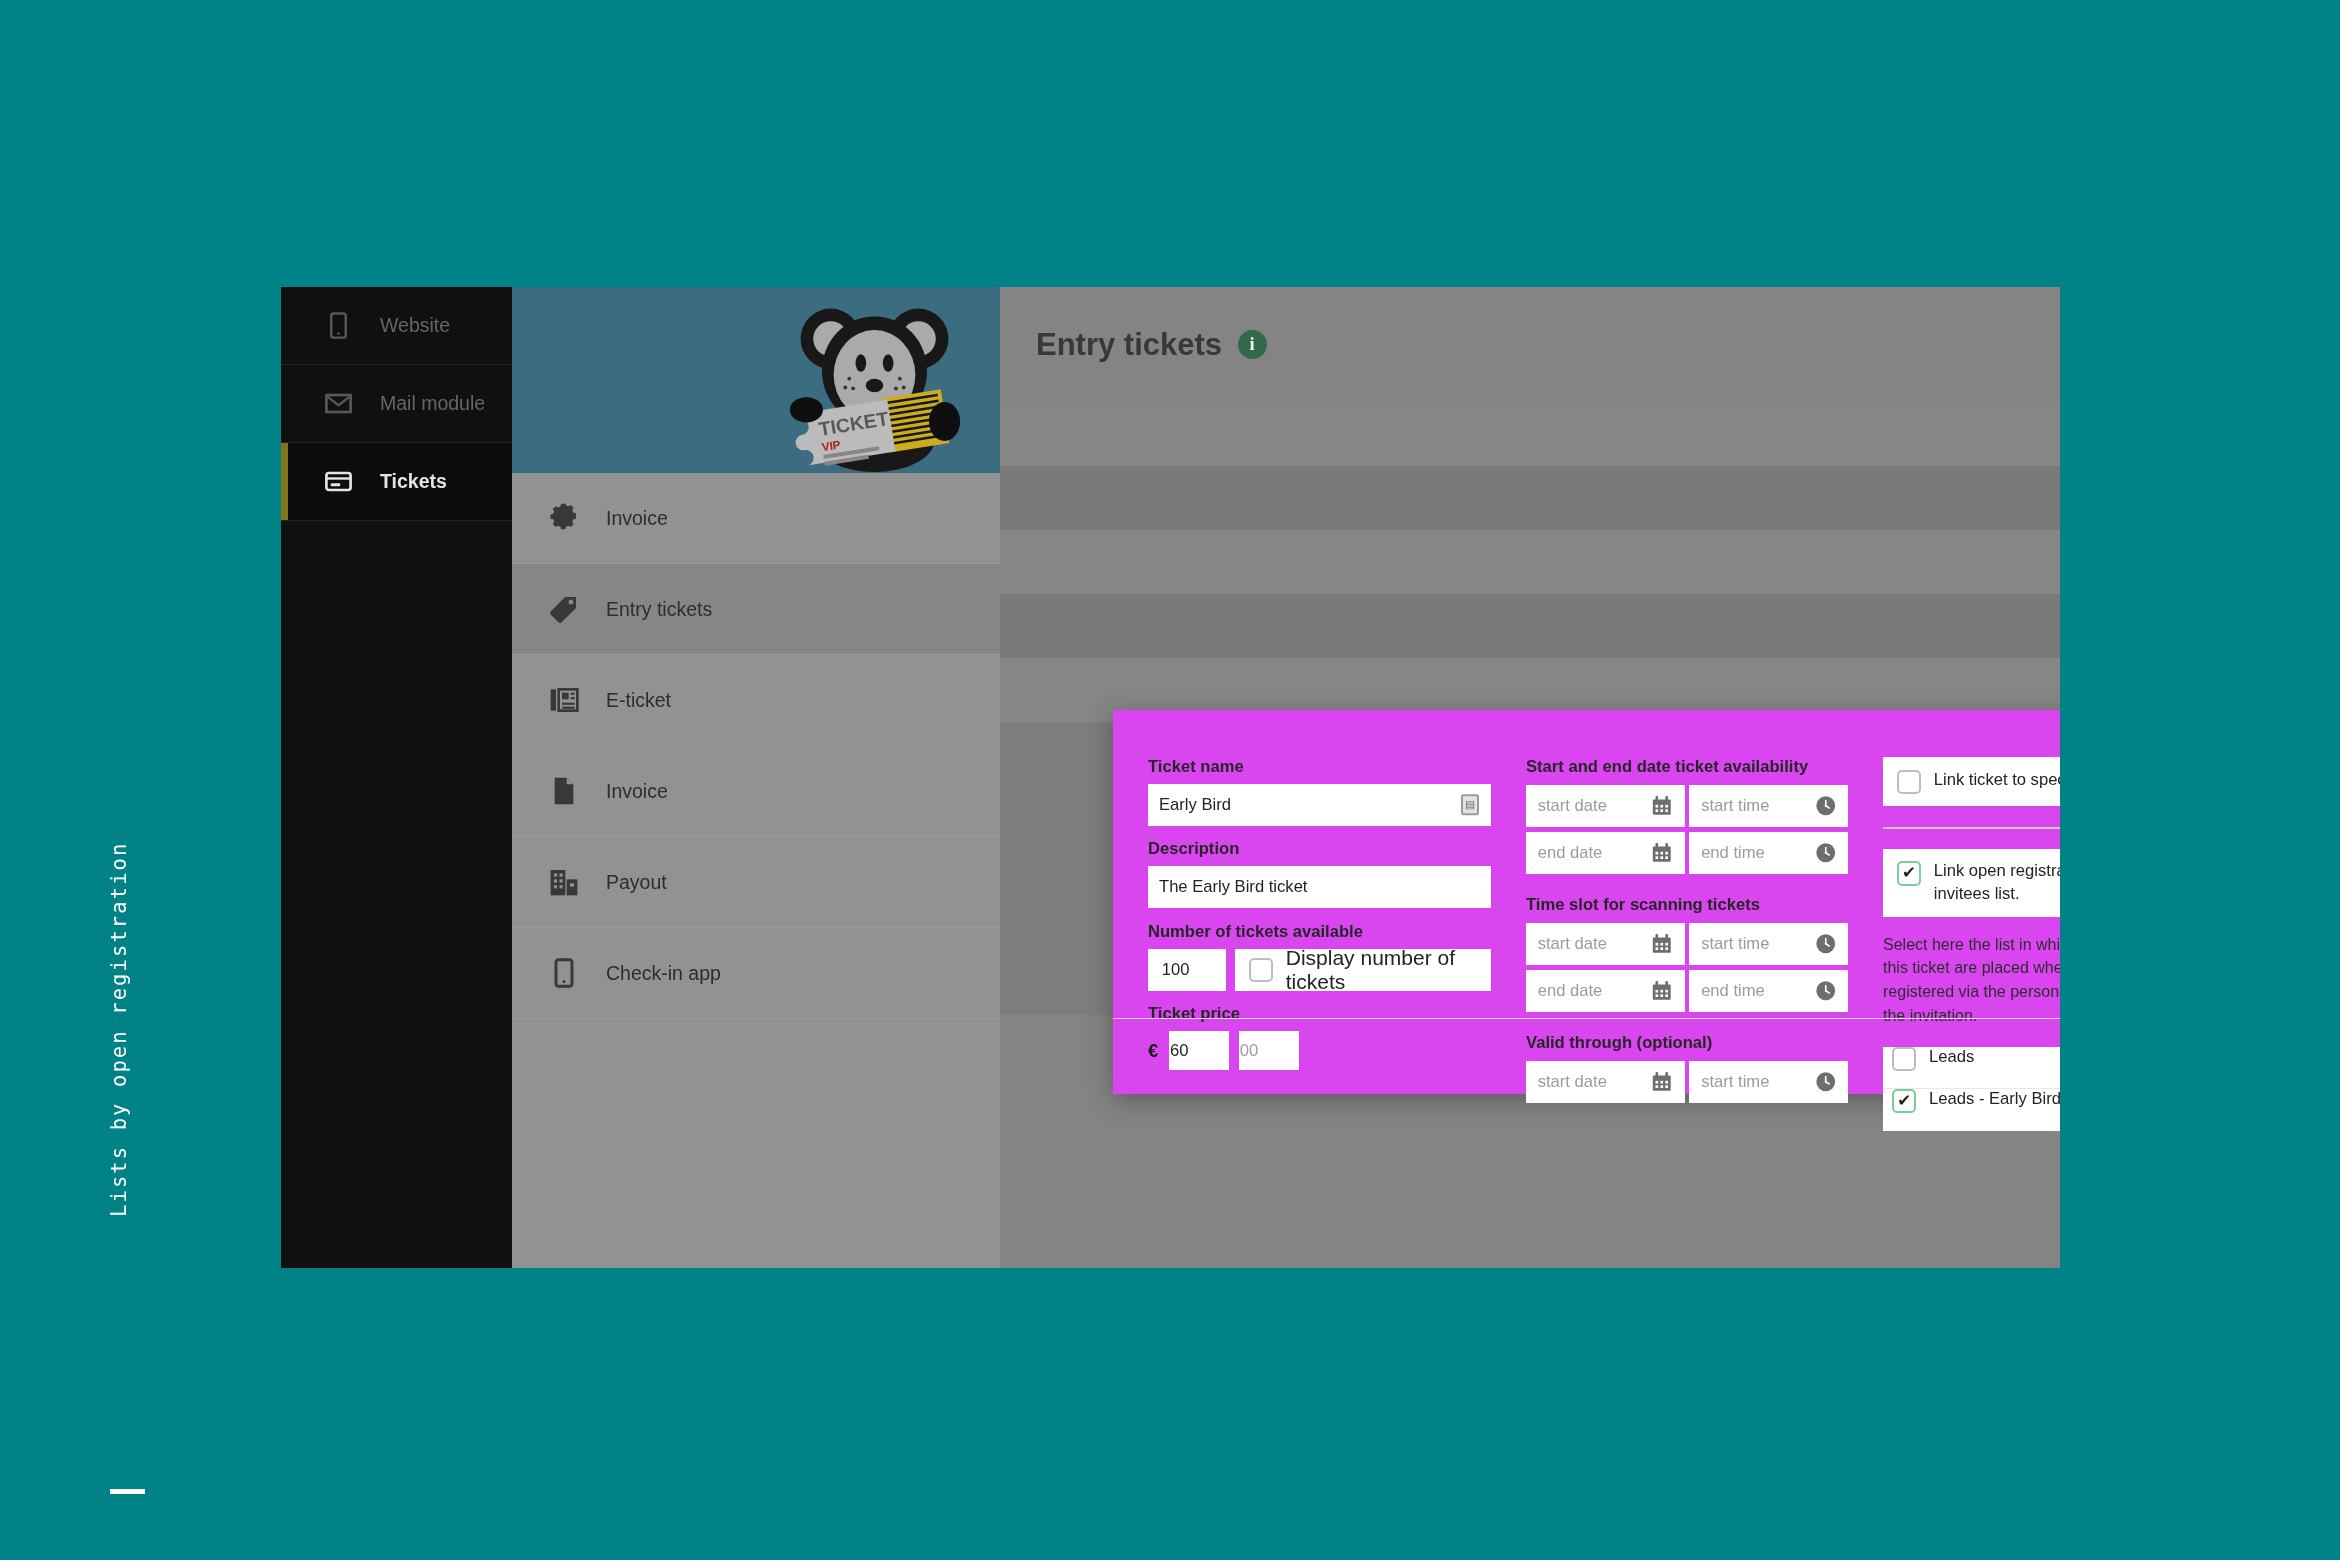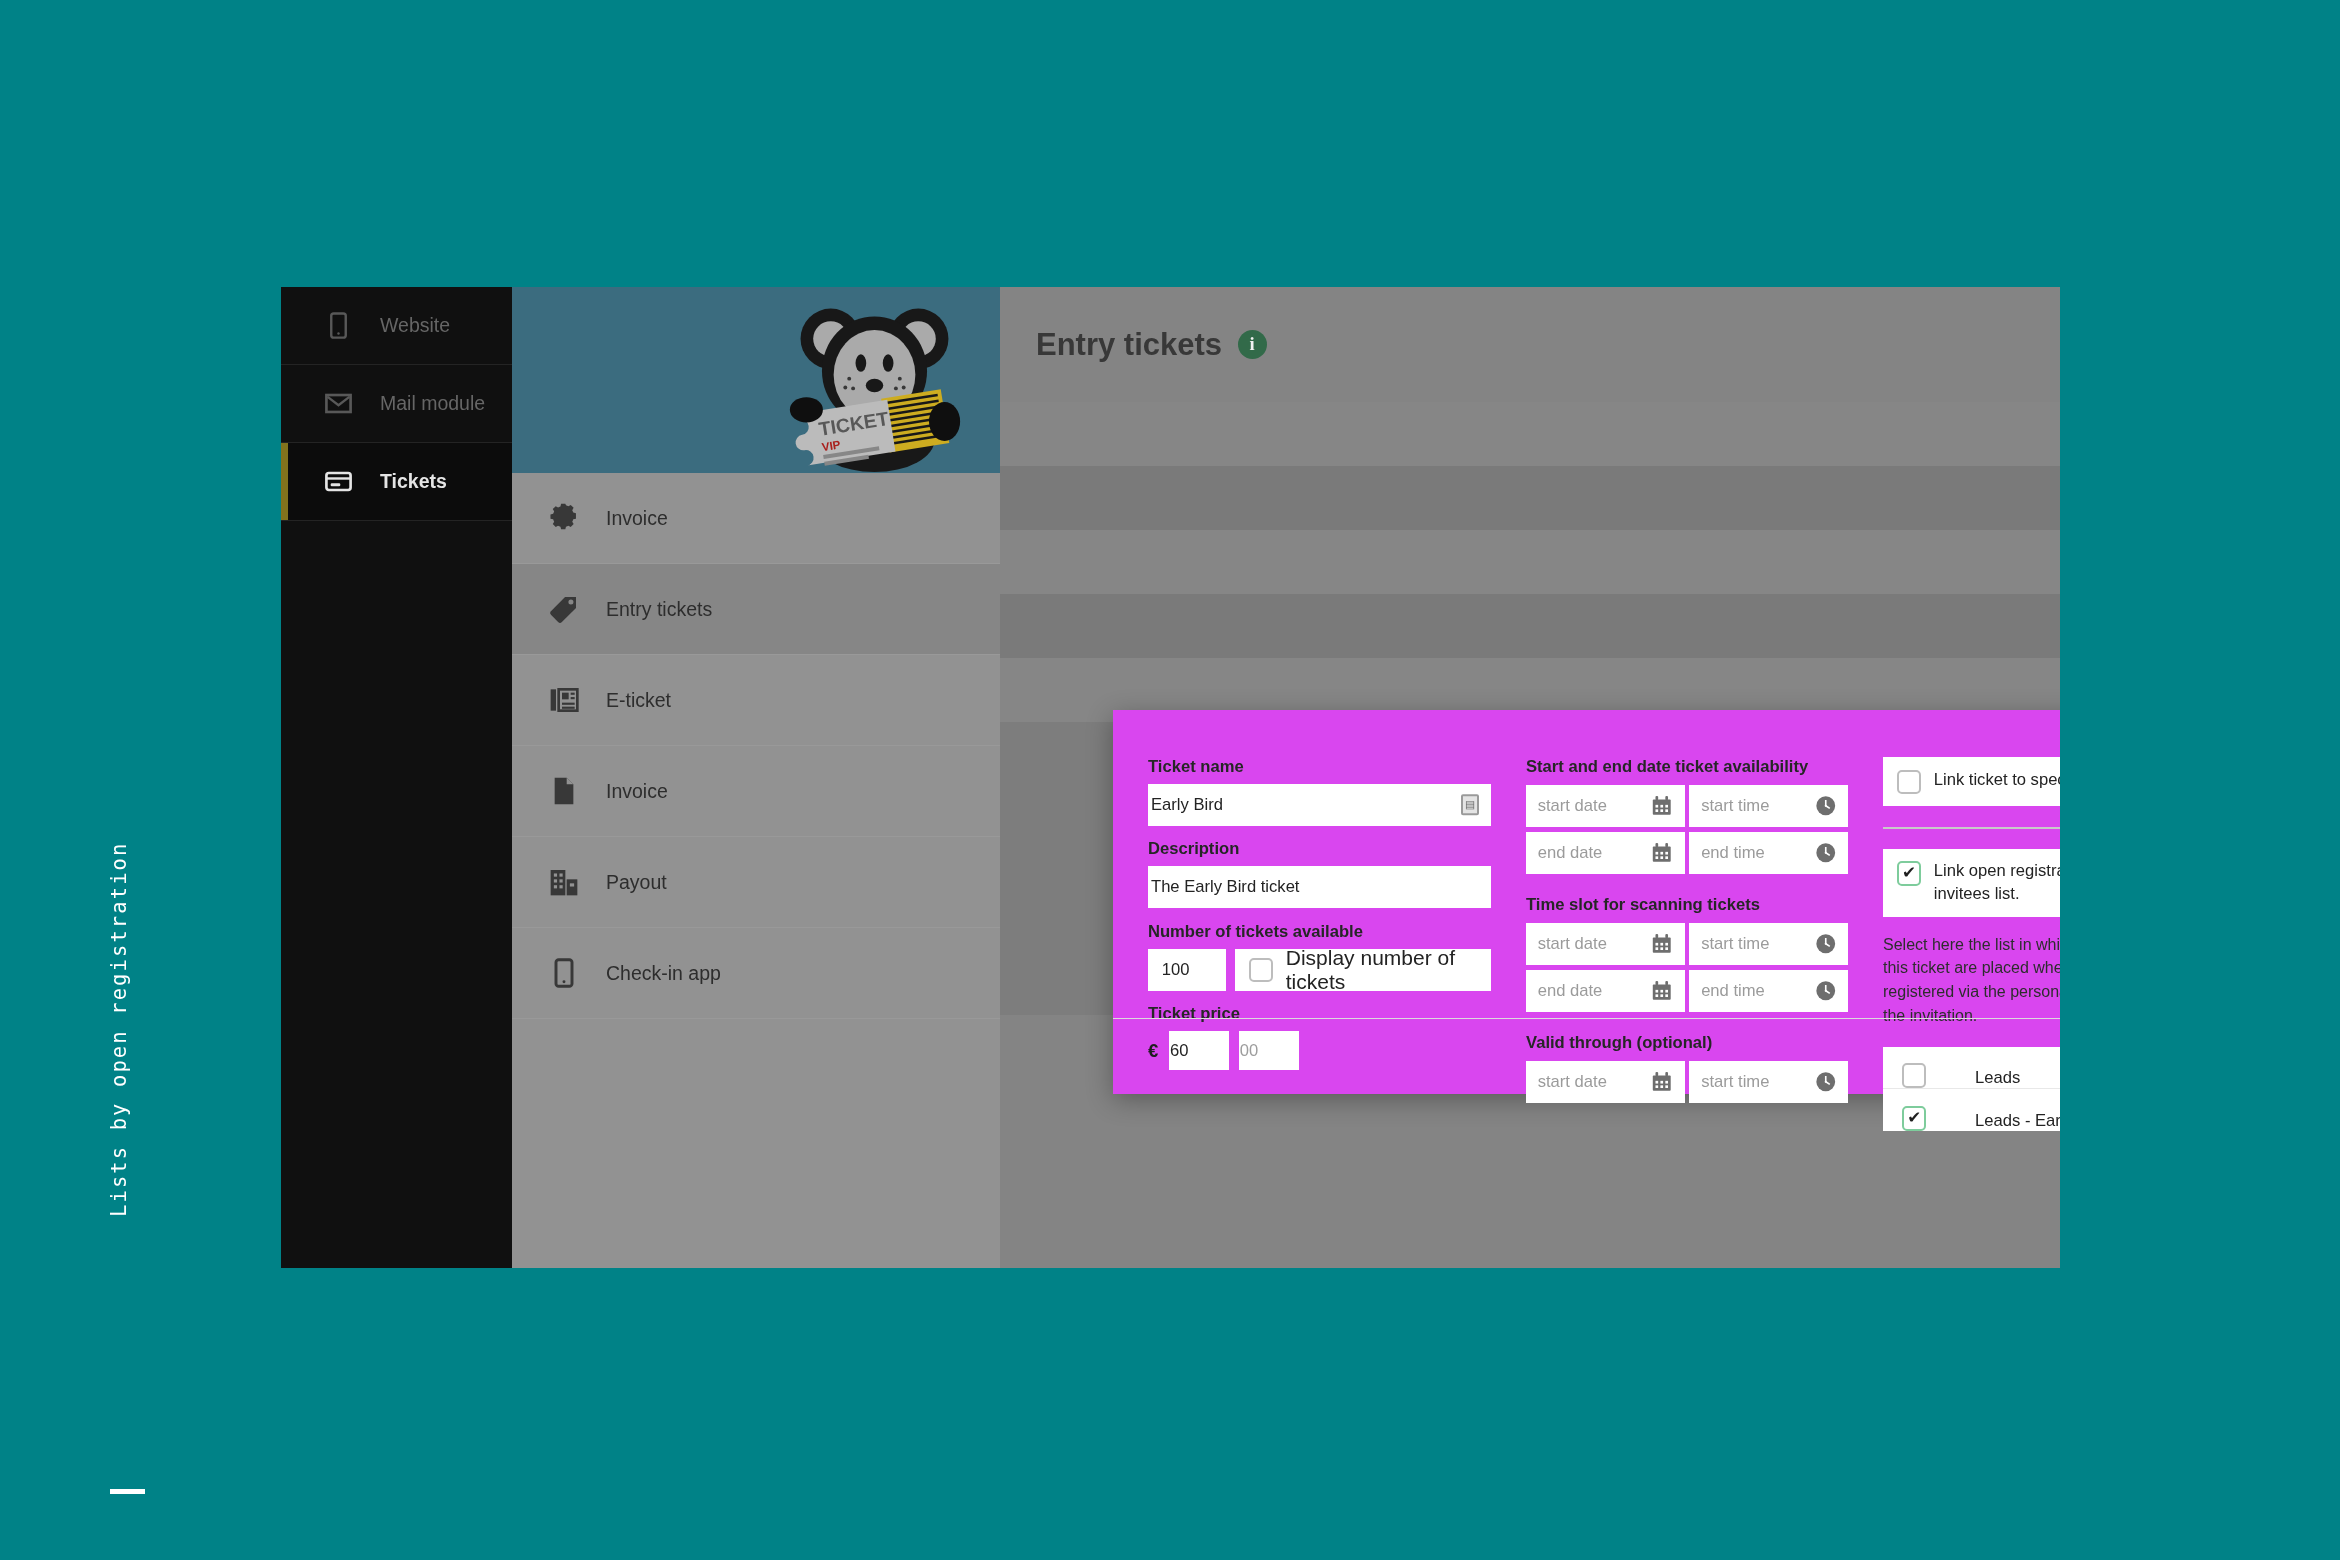--- a/index.html
+++ b/index.html
@@ -150,21 +150,21 @@
   .col-2 { width: 322px; flex: 0 0 322px; }
   .col-3 { width: 343px; flex: 0 0 343px; }
 
   .fld-label {
     font-size: 16.6px; font-weight: bold; color: #262626;
     margin-bottom: 6.8px;
   }
   .txt-input {
     height: 42px; background: #ffffff;
     display: flex; align-items: center;
-    padding: 0 3px;
+    padding: 0 11px;
     font-size: 16.6px; color: #232323;
     margin-bottom: 13.7px;
     position: relative;
   }
   .txt-input .trail-icon {
     position: absolute; right: 11.7px; top: 50%;
     transform: translateY(-50%);
     width: 18.5px; height: 21.5px;
     border: 2px solid #9a9a9a;
     background: #e4e4e4;
@@ -227,24 +227,23 @@
     line-height: 1.35;
   }
   .cb-card .cbx { margin-top: 1px; }
   .hr-sep { height: 2px; background: #c9c9c9; margin: 21.5px 0 19.5px 0; }
   .help-text {
     font-size: 16px; color: #2d2d2d; line-height: 1.48;
     margin: 15.6px 0 19.5px 0;
   }
   .list-card { background: #ffffff; }
   .list-row {
-    height: 42px; display: flex; align-items: flex-end;
-    padding: 0 19px; font-size: 16.6px; color: #232323;
+    height: 42px; display: flex; align-items: flex-start;
+    padding: 0 9px; font-size: 16.6px; color: #232323;
     border-bottom: 1px solid #e8e8e8;
-    gap: 36px;
   }
   .list-row:last-child { border-bottom: none; }
 
   #modal-footer {
     position: absolute; left: 0; right: 0; bottom: 0;
     height: 76px;
     border-top: 1px solid #dcdcdc;
     display: flex; align-items: center; justify-content: flex-end;
     padding-right: 35px;
   }

